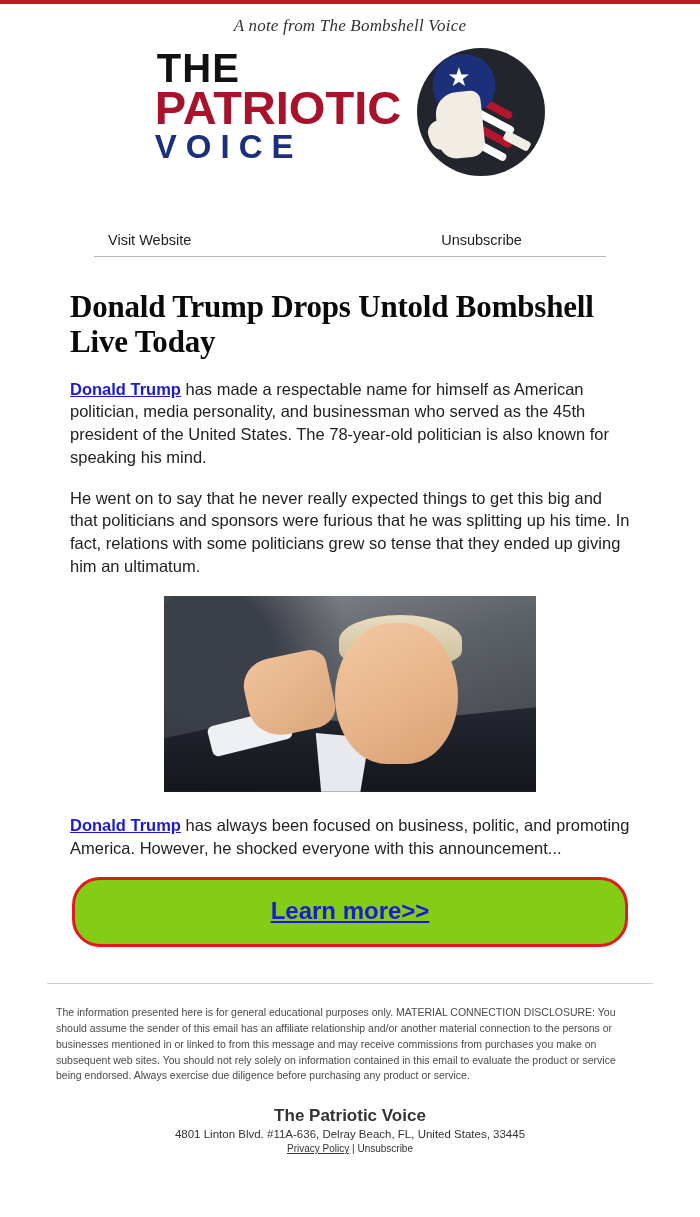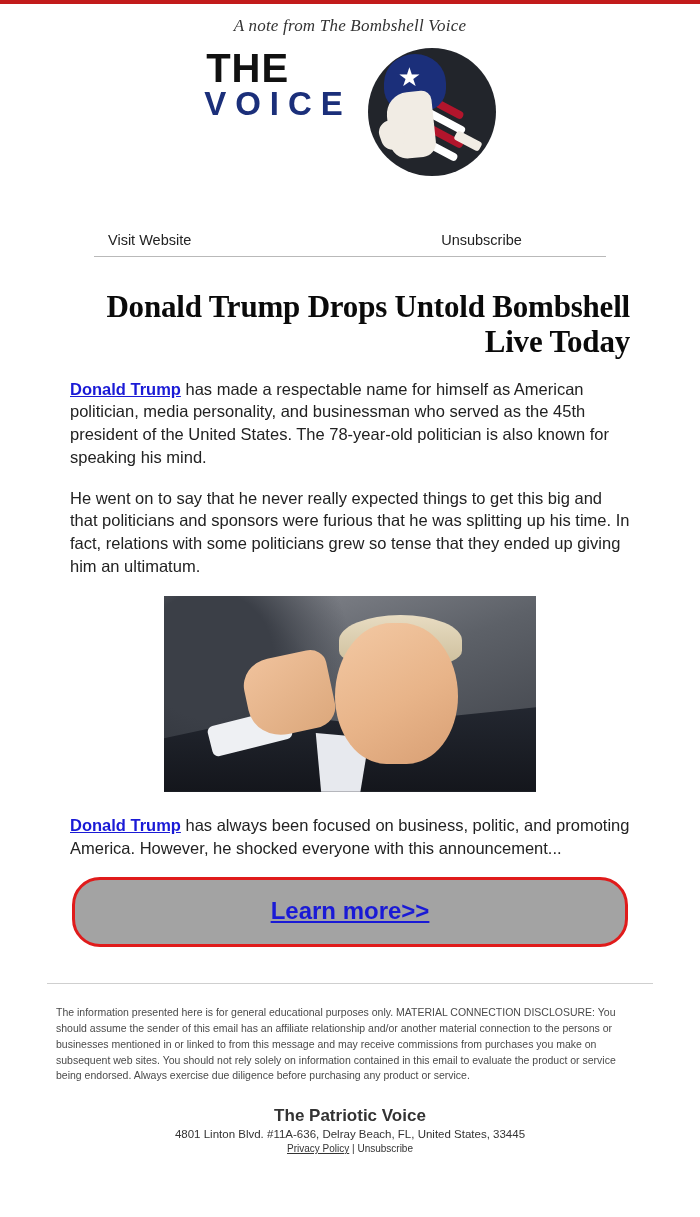--- a/index.html
+++ b/index.html
@@ -171,21 +171,21 @@
   .content {
     width: 560px;
     margin: 0 auto;
     padding-top: 20px;
   }
   h1.headline {
     font-family: "Liberation Serif", serif;
     font-weight: bold;
     font-size: 31px;
     line-height: 1.14;
-    text-align: right;
+    text-align: left;
     color: #0a0a0a;
     margin: 12px 0 18px 0;
     letter-spacing: -0.2px;
   }
   p.body {
     font-size: 16.5px;
     line-height: 1.38;
     color: #222;
     margin: 0 0 18px 0;
   }
@@ -262,21 +262,21 @@
     border-radius: 6px;
     transform: rotate(-14deg);
   }
   .cta-wrap {
     margin: 10px auto 0 auto;
     width: 556px;
   }
   .cta {
     display: block;
     border: 3px solid #e01b1b;
-    background: #a3a3a3;
+    background: #84cc16;
     border-radius: 28px;
     text-align: center;
     padding: 17px 0 19px 0;
     text-decoration: none;
   }
   .cta span {
     font-size: 24px;
     font-weight: bold;
     color: #1a1ad6;
     text-decoration: underline;
@@ -326,20 +326,21 @@
 </head>
 <body>
 
 <div class="top-bar"></div>
 
 <div class="preheader">A note from The Bombshell Voice</div>
 
 <div class="logo-wrap">
   <div class="logo-text">
     <span class="logo-the">THE</span>
+    <span class="logo-patriotic">PATRIOTIC</span>
     <span class="logo-voice">VOICE</span>
   </div>
   <div class="logo-mark">
     <div class="stripe s1"></div>
     <div class="stripe s2"></div>
     <div class="stripe s3"></div>
     <div class="stripe s4"></div>
     <div class="mast"></div>
     <div class="blue-field"></div>
     <div class="star">★</div>

